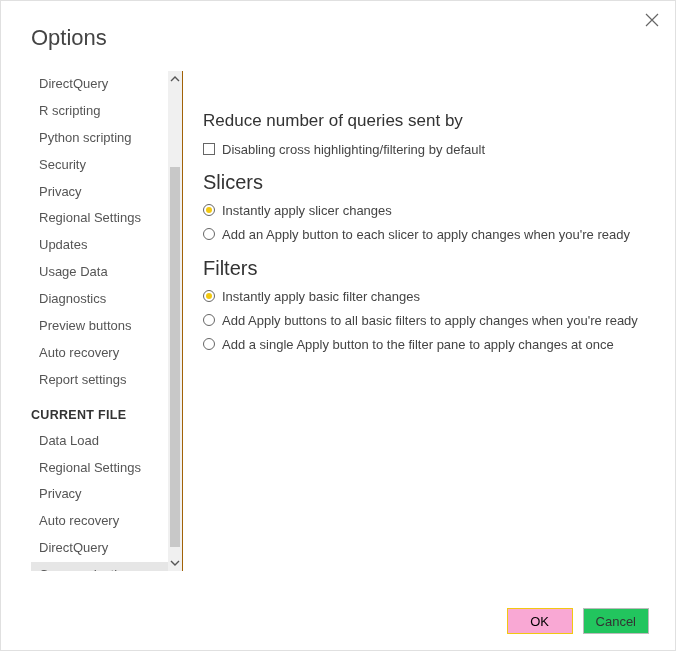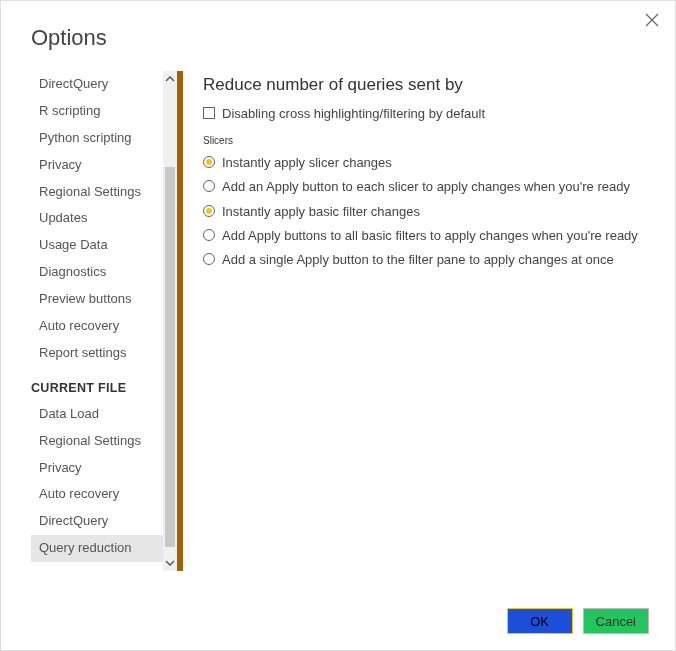--- a/index.html
+++ b/index.html
@@ -30,21 +30,21 @@
       padding: 24px 0 0 30px;
     }
     .body {
       display: flex;
       padding: 20px 0 0 30px;
       height: 520px;
     }
     .sidebar-wrap {
       display: flex;
       width: 152px;
-      border-right: 6px solid #a16207;
+      border-right: 1px solid #a16207;
       min-width: 152px;
     }
     .sidebar {
       flex: 1;
       overflow: hidden;
     }
     .sidebar-item {
       padding: 5px 8px;
       color: #555;
       cursor: pointer;
@@ -81,29 +81,30 @@
       position: absolute;
       top: 80px;
       left: 2px;
       width: 10px;
       height: 380px;
       background: #c8c8c8;
     }
     .main {
       flex: 1;
       padding: 4px 24px 0 20px;
+      margin-top: 36px;
     }
     .h1 {
       font-size: 17px;
       font-weight: 400;
       color: #333;
       margin-bottom: 10px;
     }
     .h2 {
-      font-size: 10px;
+      font-size: 20px;
       font-weight: 400;
       color: #333;
       margin-top: 12px;
       margin-bottom: 8px;
     }
     .opt-row {
       display: flex;
       align-items: flex-start;
       gap: 7px;
       margin-bottom: 6px;
@@ -144,21 +145,21 @@
       min-width: 66px;
       height: 26px;
       border: 1px solid #bbb;
       background: #22c55e;
       font-size: 13px;
       cursor: pointer;
       display: flex; align-items: center; justify-content: center;
       padding: 0 12px;
     }
     .btn.primary {
-      background: #1d4ed8;
+      background: #f9a8d4;
       border-color: #f2c811;
       color: #000;
     }
   </style>
 </head>
 <body>
 
 <div class="close-btn">
   <svg viewBox="0 0 14 14">
       <path d="M1 1 L13 13 M13 1 L1 13" stroke="#666" stroke-width="1.2" fill="none"></path>
@@ -166,20 +167,21 @@
 </div>
 
 <div class="title">Options</div>
 
 <div class="body">
   <div class="sidebar-wrap">
     <div class="sidebar" id="sidebar-list">
         <div class="sidebar-item">DirectQuery</div>
         <div class="sidebar-item">R scripting</div>
         <div class="sidebar-item">Python scripting</div>
+        <div class="sidebar-item">Security</div>
         <div class="sidebar-item">Privacy</div>
         <div class="sidebar-item">Regional Settings</div>
         <div class="sidebar-item">Updates</div>
         <div class="sidebar-item">Usage Data</div>
         <div class="sidebar-item">Diagnostics</div>
         <div class="sidebar-item">Preview buttons</div>
         <div class="sidebar-item">Auto recovery</div>
         <div class="sidebar-item">Report settings</div>
         <div class="section-header">CURRENT FILE</div>
         <div class="sidebar-item">Data Load</div>
@@ -222,20 +224,21 @@
           <span>Instantly apply slicer changes</span>
         </div>
         <div class="opt-row">
           <div class="radio">
             <div class="dot"></div>
           </div>
           <span>Add an Apply button to each slicer to apply changes when you're ready</span>
         </div>
       </div>
 
+    <div class="h2">Filters</div>
     <div id="filter-opts">
         <div class="opt-row">
           <div class="radio checked">
             <div class="dot"></div>
           </div>
           <span>Instantly apply basic filter changes</span>
         </div>
         <div class="opt-row">
           <div class="radio">
             <div class="dot"></div>

